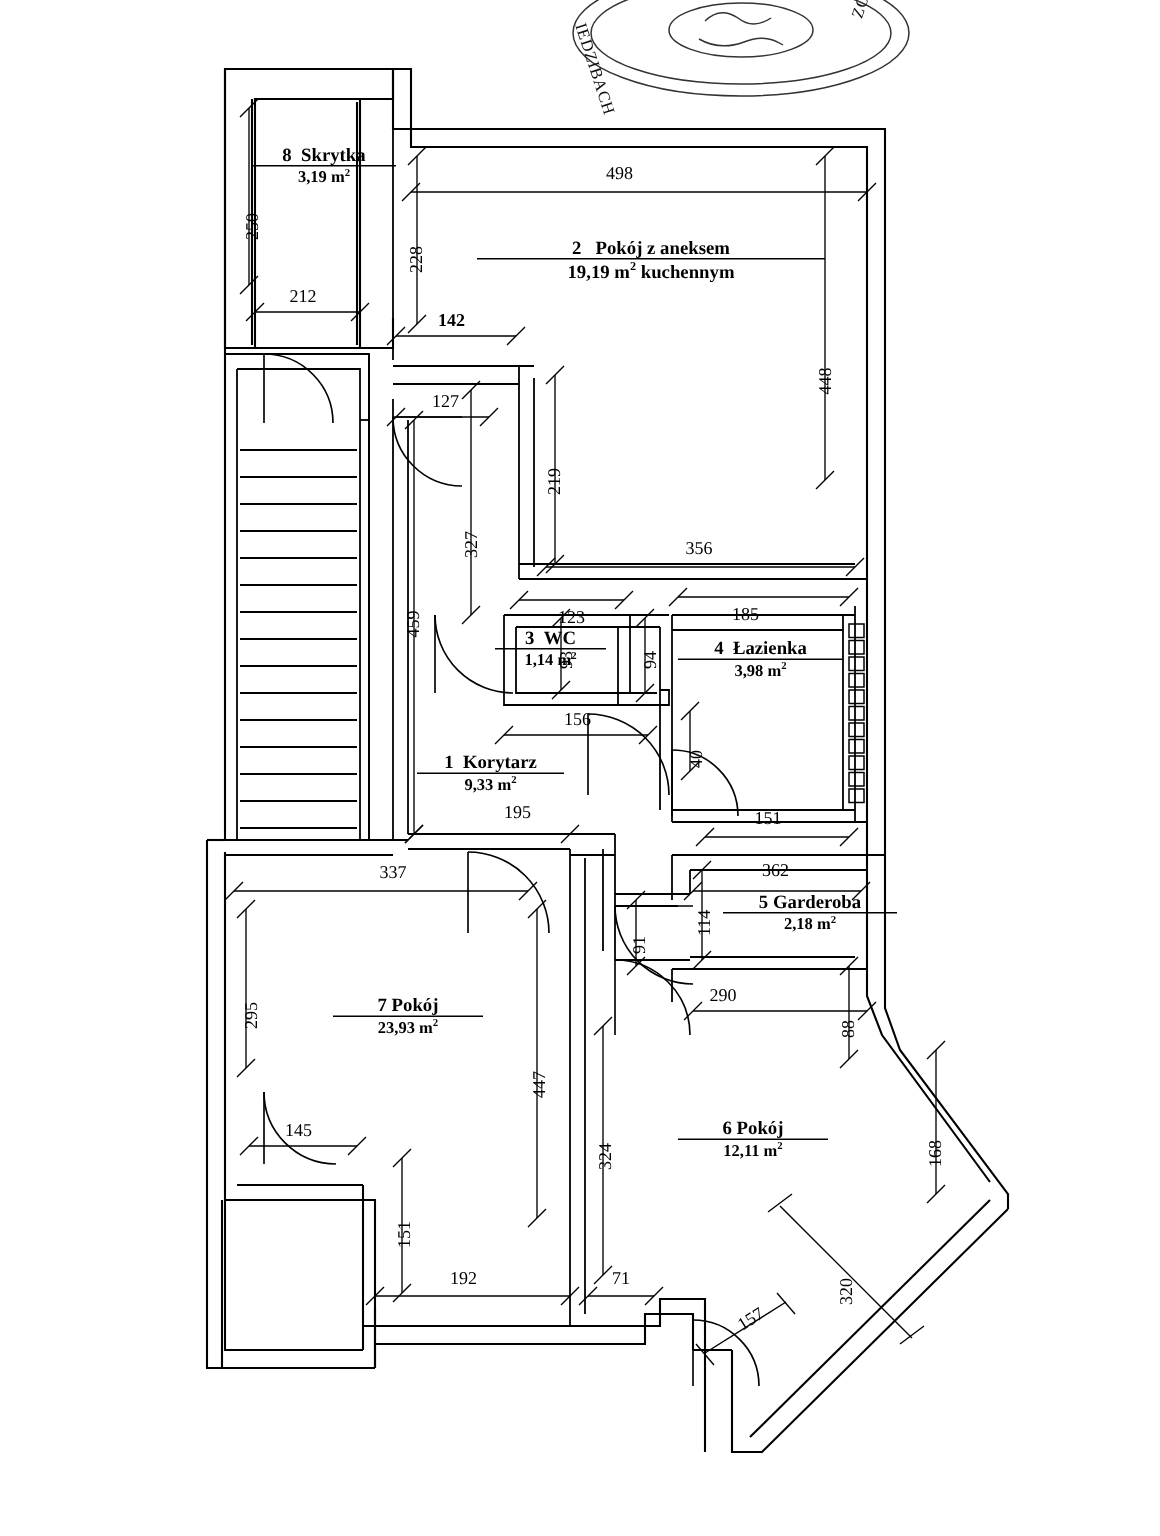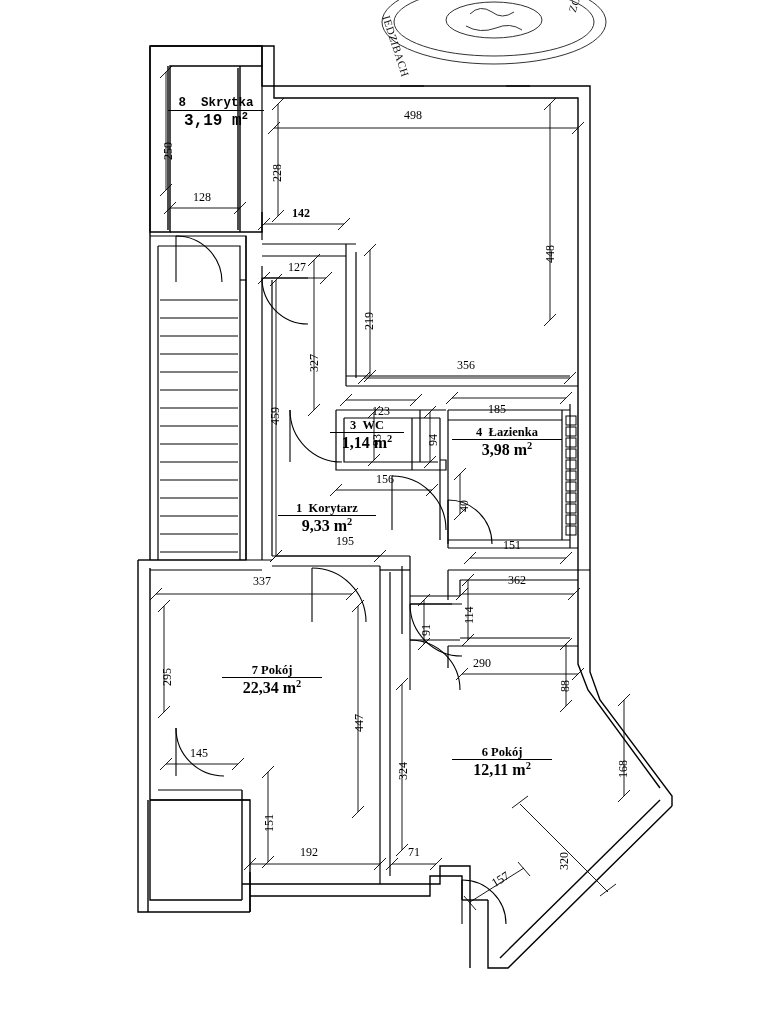--- a/index.html
+++ b/index.html
@@ -35,21 +35,21 @@
     line-height: 1.12;
     white-space: nowrap;
     pointer-events: none;
   }
   .room-label .ln1 {
     display: block;
     font-size: 12.5px;
   }
   .room-label .ln2 {
     display: block;
-    font-size: 16px;
+    font-size: 11px;
     border-top: 1px solid #000;
     padding-top: 0px;
   }
   .room-label.wide .ln1,
   .room-label.wide .ln2 {
     font-size: 12.5px;
   }
   .dim {
     position: absolute;
     font-family: "Liberation Serif", serif;
@@ -331,57 +331,63 @@
 
     <g fill="none" stroke="#333" stroke-width="1">
       <ellipse cx="494" cy="22" rx="112" ry="42"></ellipse>
       <ellipse cx="494" cy="22" rx="100" ry="34"></ellipse>
       <ellipse cx="494" cy="20" rx="48" ry="18"></ellipse>
       <path d="M470 14 q10 -10 22 -2 q10 8 22 0"></path>
       <path d="M466 26 q14 8 30 2 q14 -6 26 2"></path>
     </g>
   </svg>
 
-  <div class="room-label" style="left:168px; top:96px; width:96px;font-family:Liberation Mono, monospace;">
+  <div class="room-label" style="left:168px; top:96px; width:96px;">
     <span class="ln1"><span>8</span>&nbsp;&nbsp;<span>Skrytka</span></span>
     <span class="ln2"><span>3,19 m</span><sup>2</sup></span>
   </div>
 
   <div class="room-label wide" style="left:318px; top:158px; width:232px;">
+    <span class="ln1"><span>2</span>&nbsp;&nbsp;&nbsp;<span>Pokój z aneksem</span></span>
+    <span class="ln2"><span>19,19 m</span><sup>2</sup>&nbsp;<span>kuchennym</span></span>
   </div>
 
   <div class="room-label" style="left:330px; top:418px; width:74px;">
     <span class="ln1"><span>3</span>&nbsp;&nbsp;<span>WC</span></span>
     <span class="ln2"><span>1,14 m</span><sup>2</sup></span>
   </div>
 
   <div class="room-label" style="left:452px; top:425px; width:110px;">
     <span class="ln1"><span>4</span>&nbsp;&nbsp;<span>Łazienka</span></span>
     <span class="ln2"><span>3,98 m</span><sup>2</sup></span>
   </div>
 
   <div class="room-label" style="left:278px; top:501px; width:98px;">
     <span class="ln1"><span>1</span>&nbsp;&nbsp;<span>Korytarz</span></span>
     <span class="ln2"><span>9,33 m</span><sup>2</sup></span>
   </div>
 
+  <div class="room-label" style="left:482px; top:594px; width:116px;">
+    <span class="ln1"><span>5</span>&nbsp;<span>Garderoba</span></span>
+    <span class="ln2"><span>2,18 m</span><sup>2</sup></span>
+  </div>
 
   <div class="room-label" style="left:222px; top:663px; width:100px;">
     <span class="ln1"><span>7</span>&nbsp;<span>Pokój</span></span>
-    <span class="ln2"><span>22,34 m</span><sup>2</sup></span>
+    <span class="ln2"><span>23,93 m</span><sup>2</sup></span>
   </div>
 
   <div class="room-label" style="left:452px; top:745px; width:100px;">
     <span class="ln1"><span>6</span>&nbsp;<span>Pokój</span></span>
     <span class="ln2"><span>12,11 m</span><sup>2</sup></span>
   </div>
 
   <div class="dim" style="left:404px; top:108px;">498</div>
   <div class="dim vert" style="left:161px; top:160px;">250</div>
-  <div class="dim" style="left:193px; top:190px;">128</div>
+  <div class="dim" style="left:193px; top:190px;">212</div>
   <div class="dim vert" style="left:270px; top:182px;">228</div>
   <div class="dim" style="left:292px; top:206px;font-weight:bold;">142</div>
   <div class="dim vert" style="left:543px; top:263px;">448</div>
   <div class="dim" style="left:288px; top:260px;">127</div>
   <div class="dim vert" style="left:362px; top:330px;">219</div>
   <div class="dim vert" style="left:307px; top:372px;">327</div>
   <div class="dim vert" style="left:268px; top:425px;">459</div>
   <div class="dim" style="left:457px; top:358px;">356</div>
   <div class="dim" style="left:372px; top:404px;">123</div>
   <div class="dim" style="left:488px; top:402px;">185</div>

